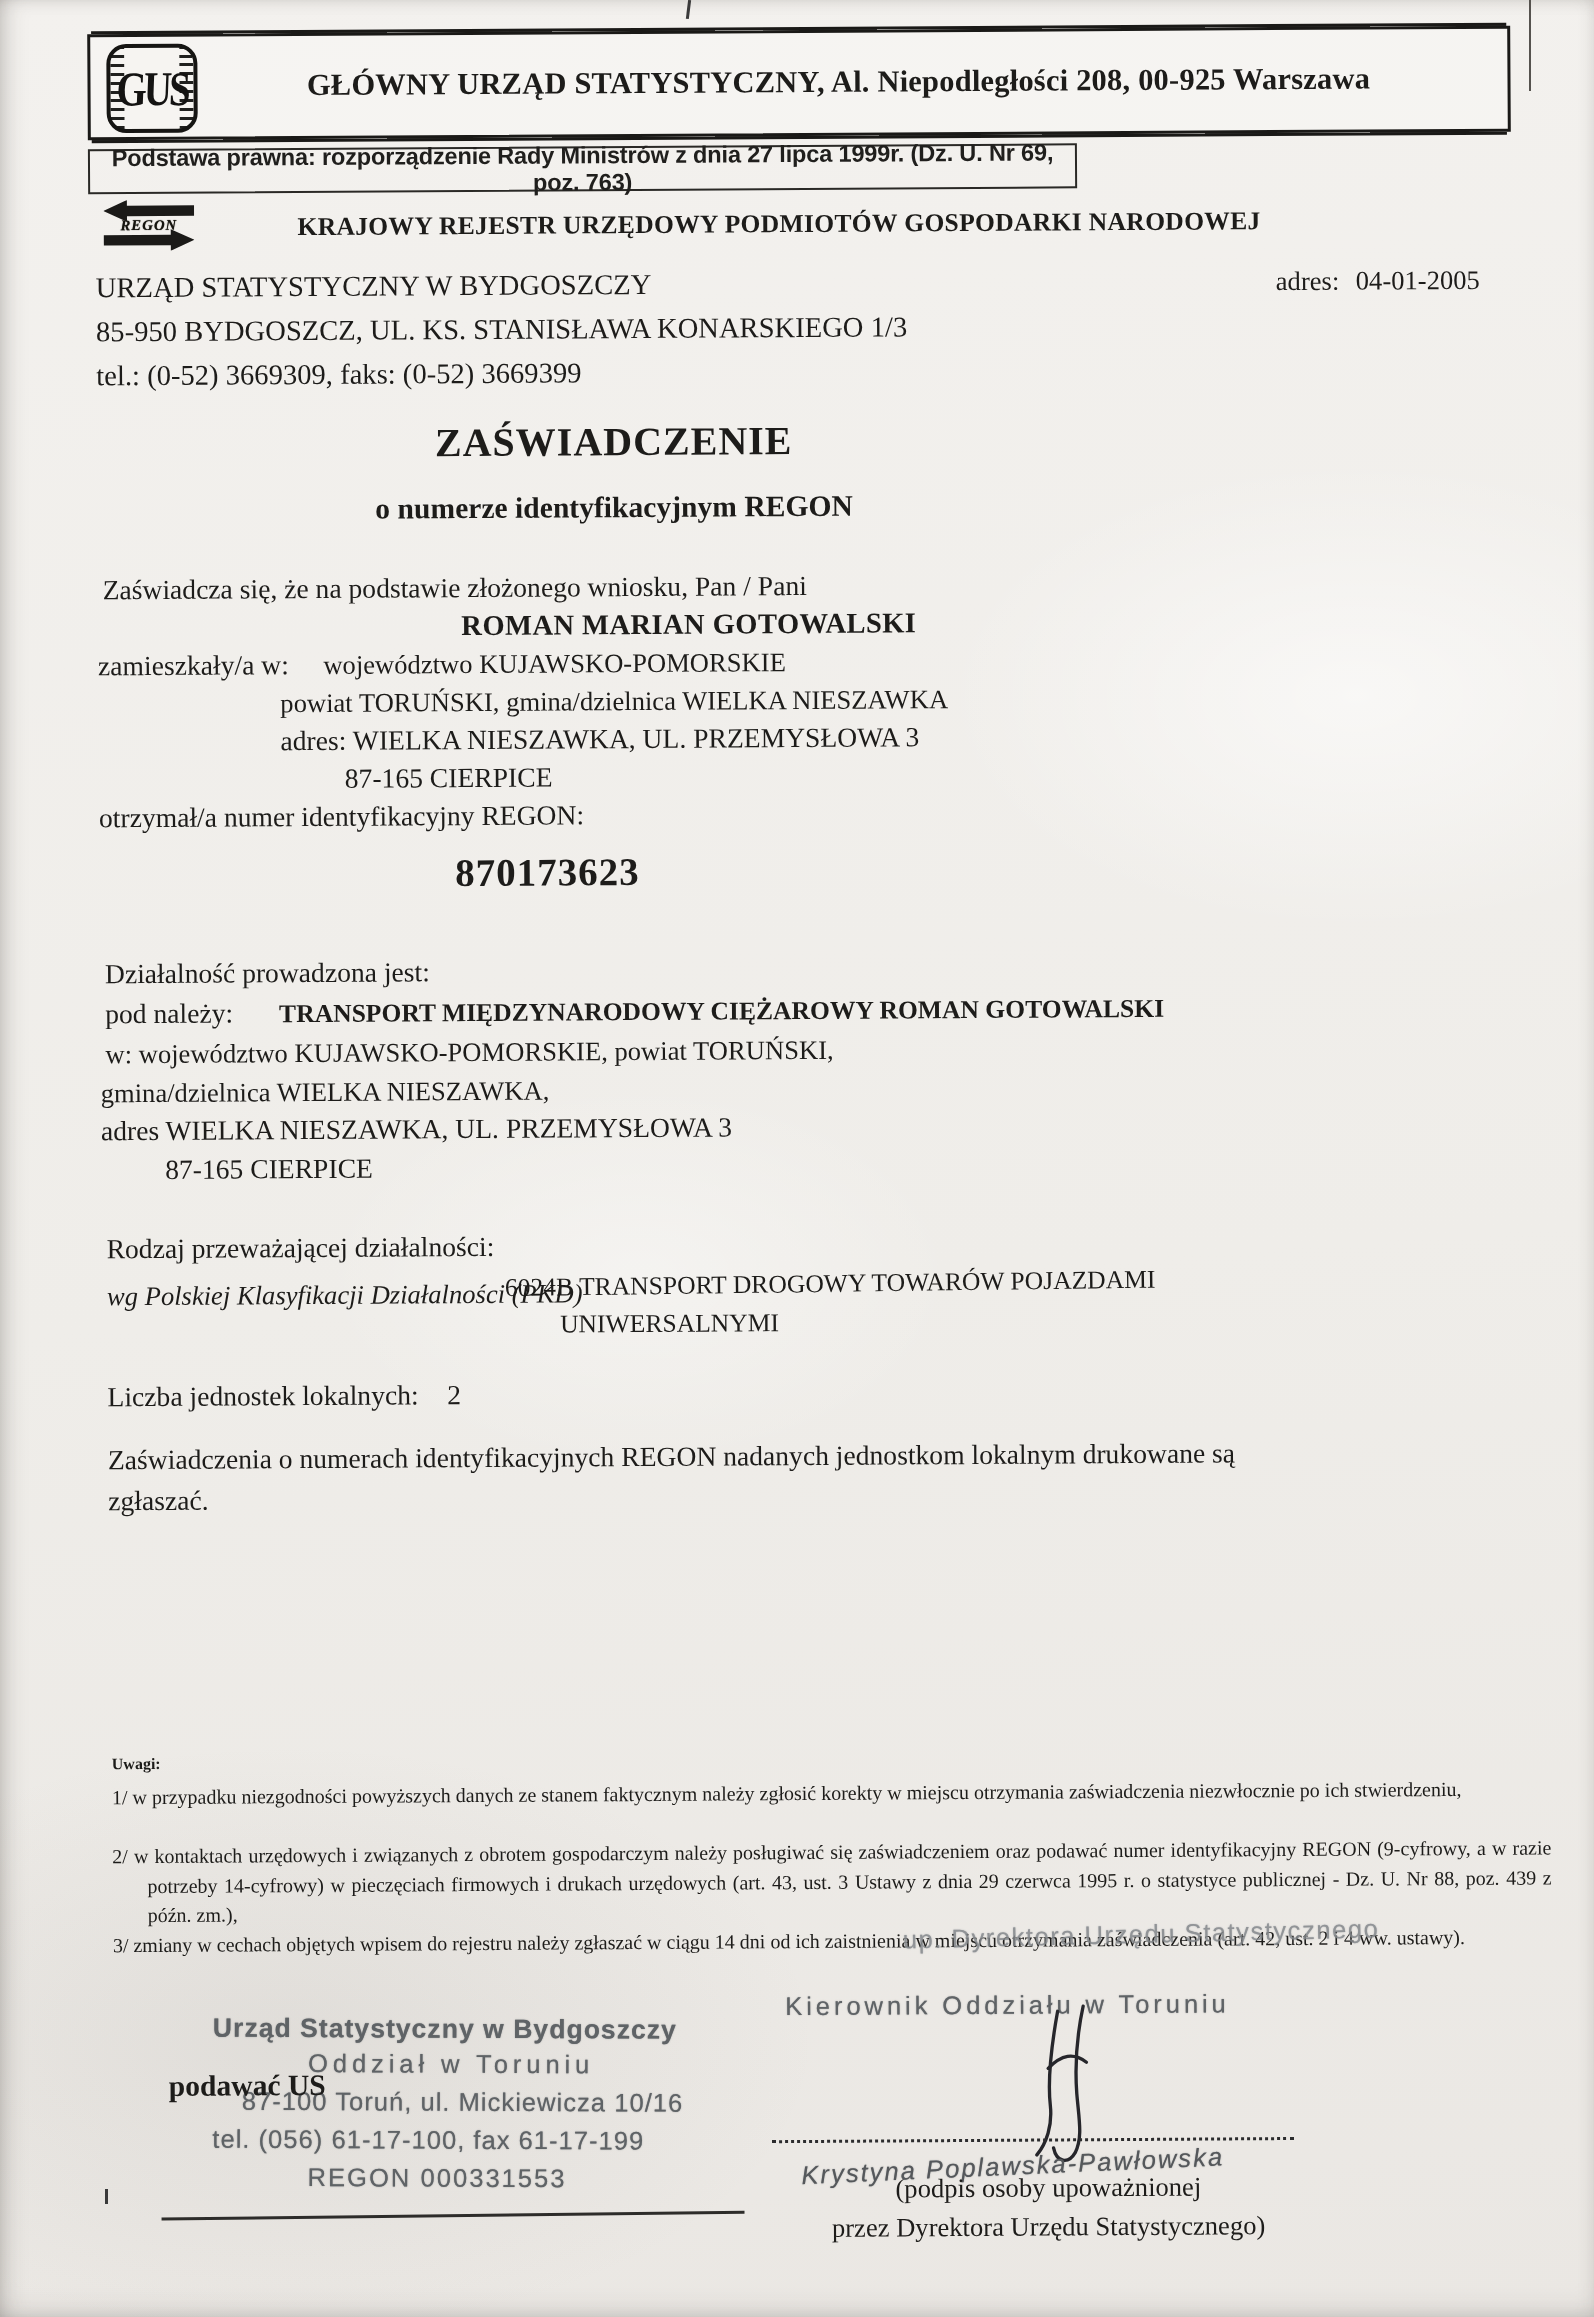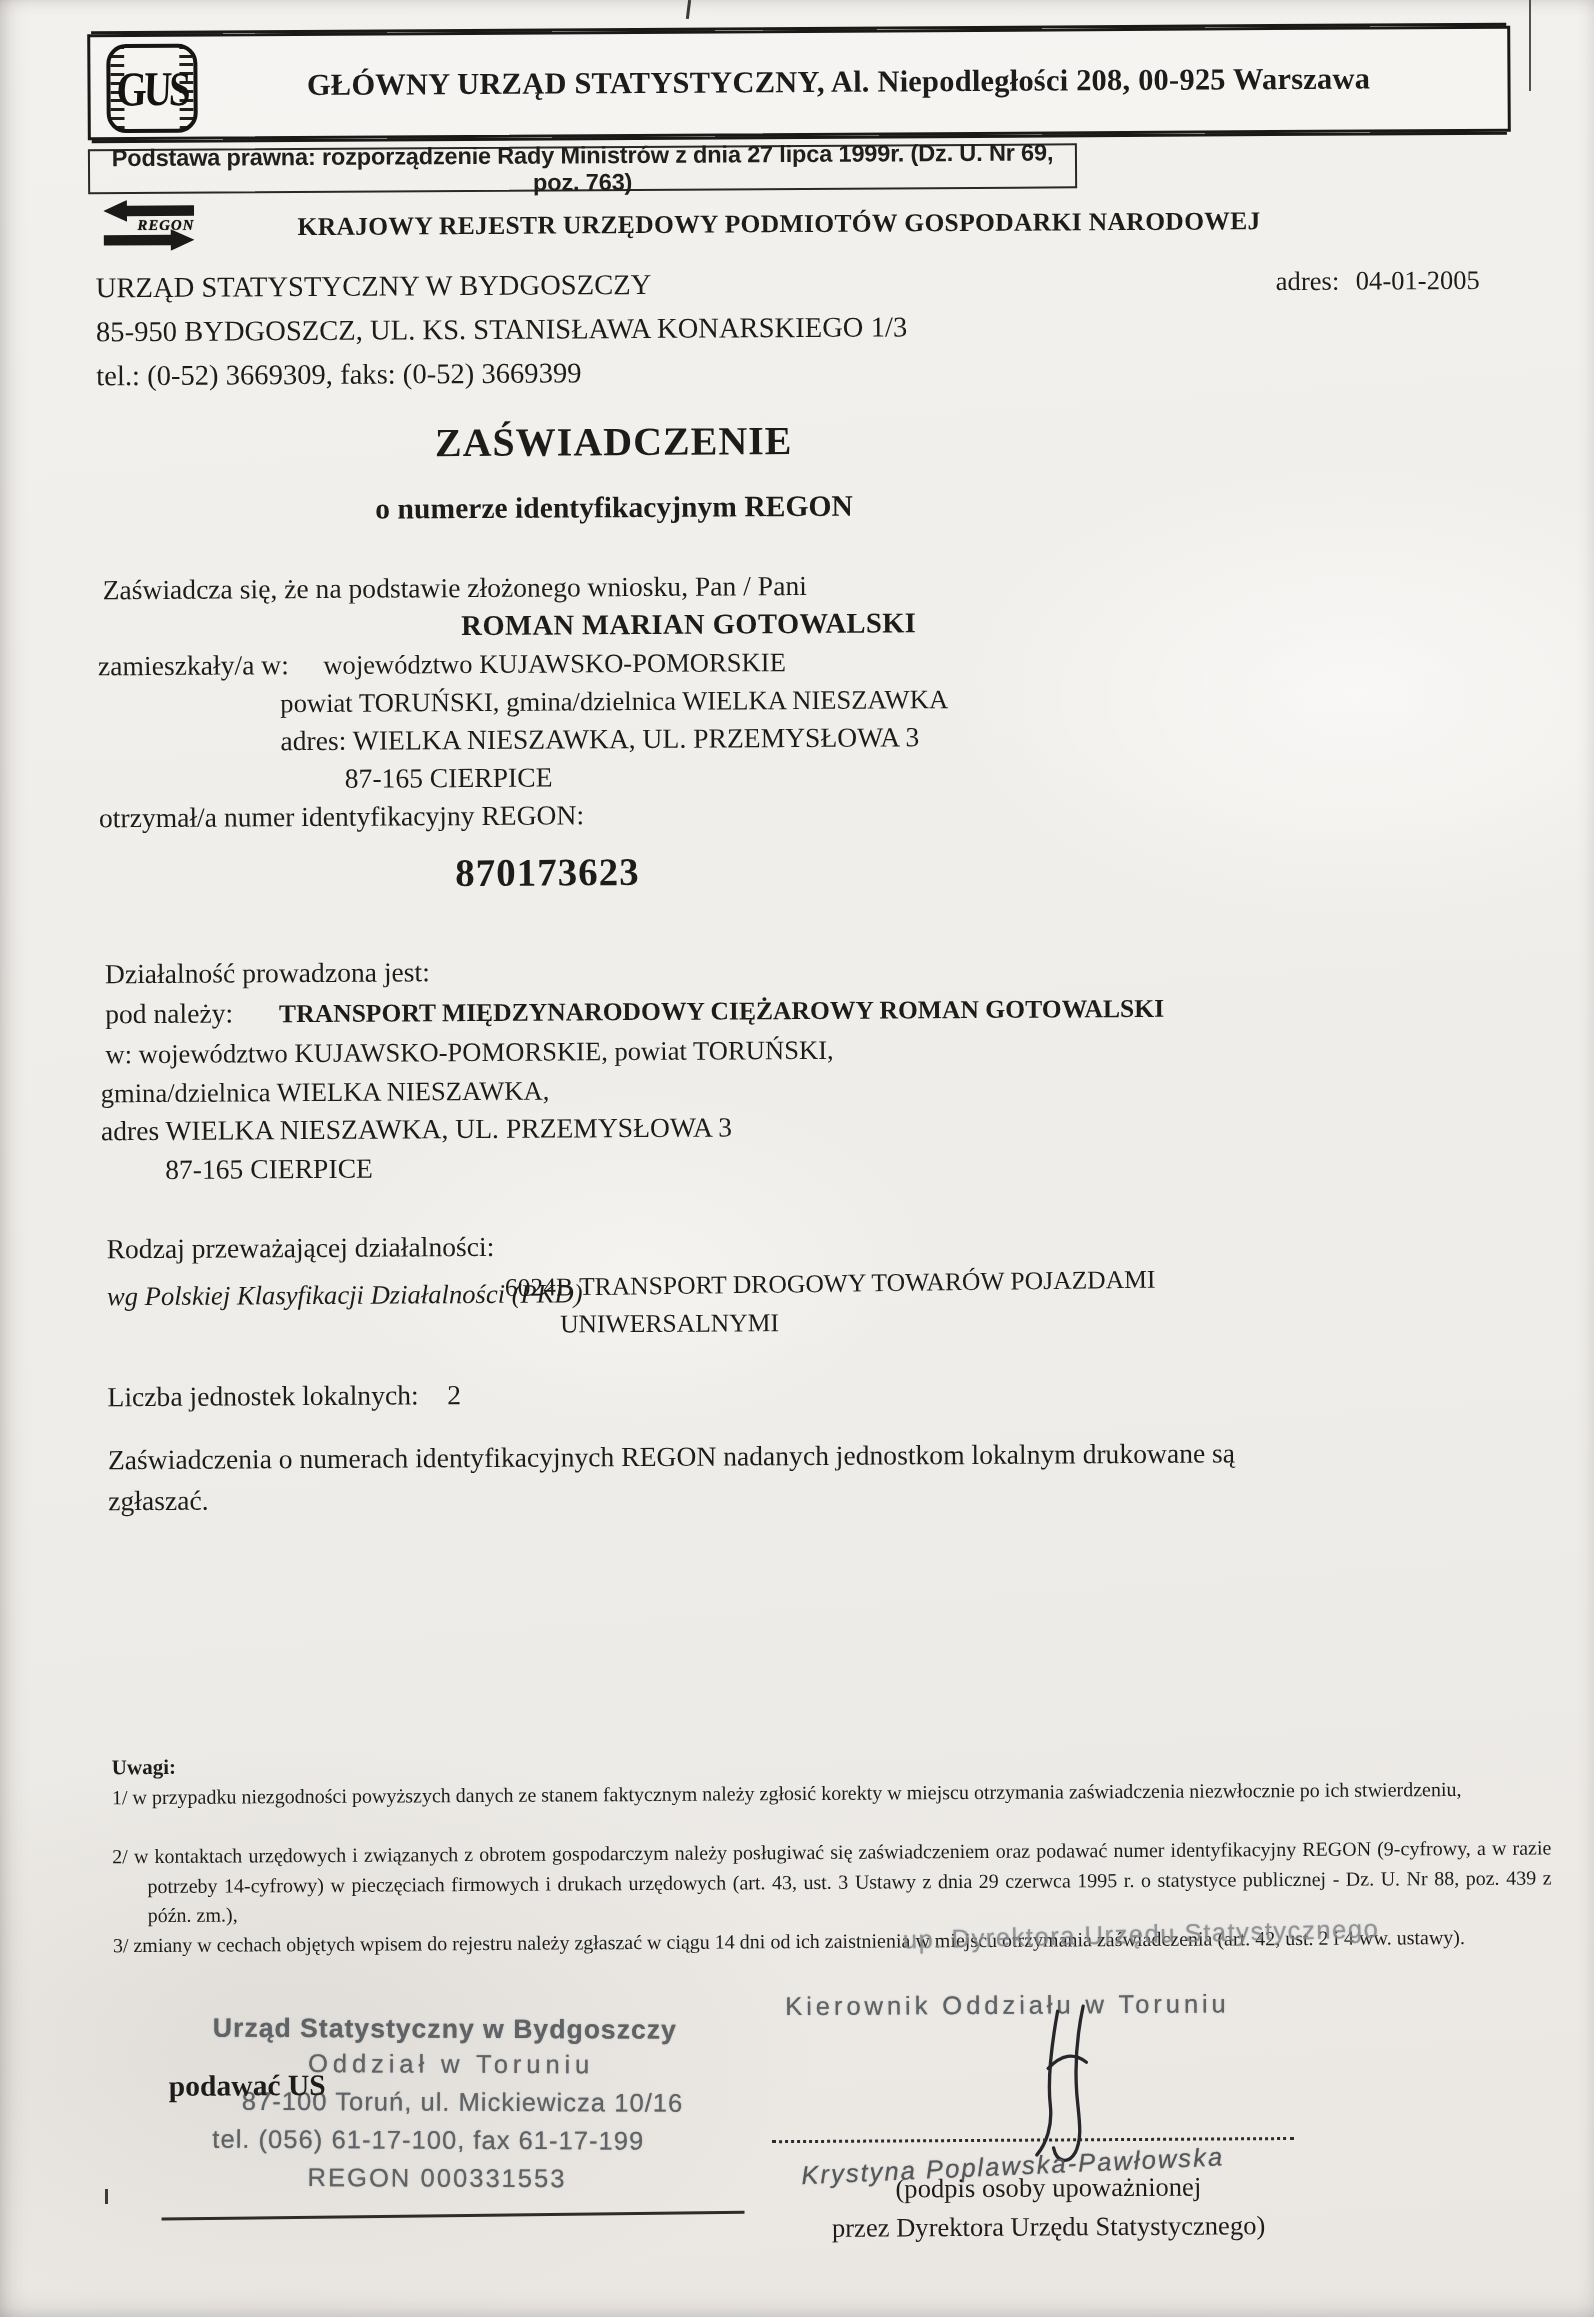--- a/index.html
+++ b/index.html
@@ -42,21 +42,21 @@
          #f6f4f1;
        display:flex;align-items:center;justify-content:center;}
   .gus span{font-family:"Liberation Serif",serif;font-weight:bold;font-size:39px;
        letter-spacing:-3px;color:#141312;transform:scaleY(1.25) skewX(-3deg);}
 
   
   .regonlogo{position:absolute;left:102px;top:196px;width:91px;height:51px;}
   .regonlogo .a1,.regonlogo .a2{position:absolute;left:0;width:100%;height:21.7px;background:#1b1a18;}
   .regonlogo .a1{top:0;clip-path:polygon(0 50%,26% 0,26% 26%,100% 26%,100% 74%,26% 74%,26% 100%);}
   .regonlogo .a2{bottom:0;clip-path:polygon(100% 50%,74% 0,74% 26%,0 26%,0 74%,74% 74%,74% 100%);}
-  .regonlogo .word{position:absolute;left:0;top:16.7px;width:100%;text-align:right;
+  .regonlogo .word{position:absolute;left:0;top:16.7px;width:100%;text-align:center;
        font-family:"Liberation Serif",serif;font-style:italic;font-weight:bold;font-size:14.8px;
        color:#15140f;background:transparent;letter-spacing:1px;text-shadow:0 0 1px #3a382f;}
 
   
   .stamp{font-family:"Liberation Sans",sans-serif;color:#5f6366;text-shadow:0 0 1.2px rgba(95,99,102,.8);}
   .faded{color:#82868a;text-shadow:0 0 1.5px rgba(130,134,138,.7);}
 
   .dots{position:absolute;border-top:3px dotted #2c2c2e;}
   .rule{position:absolute;background:#2d2c2a;}
   .artifact{position:absolute;background:#3a3a3a;}
@@ -134,21 +134,21 @@
     <div class="t serif" style="left:552px;top:1308px;font-size:25.6px;">UNIWERSALNYMI</div>
 
     <div class="t serif" style="left:99px;top:1377px;font-size:27.6px;">
       <span>Liczba jednostek lokalnych:</span>
       <span style="margin-left:21.7px;">2</span>
     </div>
 
     <div class="t serif" style="left:99px;top:1440px;font-size:27.6px;">Zaświadczenia o numerach identyfikacyjnych REGON nadanych jednostkom lokalnym drukowane są</div>
     <div class="t serif" style="left:99px;top:1481px;font-size:27.6px;">zgłaszać.</div>
 
-    <div class="t serif" style="left:101px;top:1751px;font-size:21px;font-weight:600;">Uwagi:</div>
+    <div class="t serif" style="left:101px;top:1751px;font-size:16px;font-weight:600;">Uwagi:</div>
     <div class="t serif just" style="left:101px;top:1779px;width:1404px;font-size:20px;line-height:29.6px;padding-left:35px;text-indent:-35px;">1/ w przypadku niezgodności powyższych danych ze stanem faktycznym należy zgłosić korekty w miejscu otrzymania zaświadczenia niezwłocznie po ich stwierdzeniu,</div>
     <div class="t serif just" style="left:101px;top:1838px;width:1404px;font-size:20px;line-height:29.6px;padding-left:35px;text-indent:-35px;">2/ w kontaktach urzędowych i związanych z obrotem gospodarczym należy posługiwać się zaświadczeniem oraz podawać numer identyfikacyjny REGON  (9-cyfrowy, a w razie potrzeby 14-cyfrowy) w pieczęciach firmowych i drukach urzędowych (art. 43, ust. 3 Ustawy z dnia 29 czerwca 1995 r. o statystyce publicznej - Dz. U. Nr 88, poz. 439 z późn. zm.),</div>
     <div class="t serif just" style="left:101px;top:1927px;width:1404px;font-size:20px;line-height:29.6px;padding-left:35px;text-indent:-35px;">3/ zmiany w cechach objętych wpisem do rejestru należy zgłaszać w ciągu 14 dni od ich zaistnienia w miejscu otrzymania zaświadczenia (art. 42, ust. 2 i 4 ww. ustawy).</div>
 
     <div class="t stamp faded" style="left:891px;top:1922px;font-size:25.6px;letter-spacing:1.5px;transform:rotate(-1deg);opacity:.85;">up. Dyrektora Urzędu Statystycznego</div>
 
     <div class="t stamp" style="left:773px;top:1992px;font-size:25.6px;letter-spacing:3.9px;">Kierownik Oddziału w Toruniu</div>
 
     <svg class="sig" style="left:1000px;top:2005px;" width="128" height="167" viewBox="0 0 130 170">
       <path d="M46 8 C40 40 35 76 38 104 C40 124 34 142 24 154"></path>

